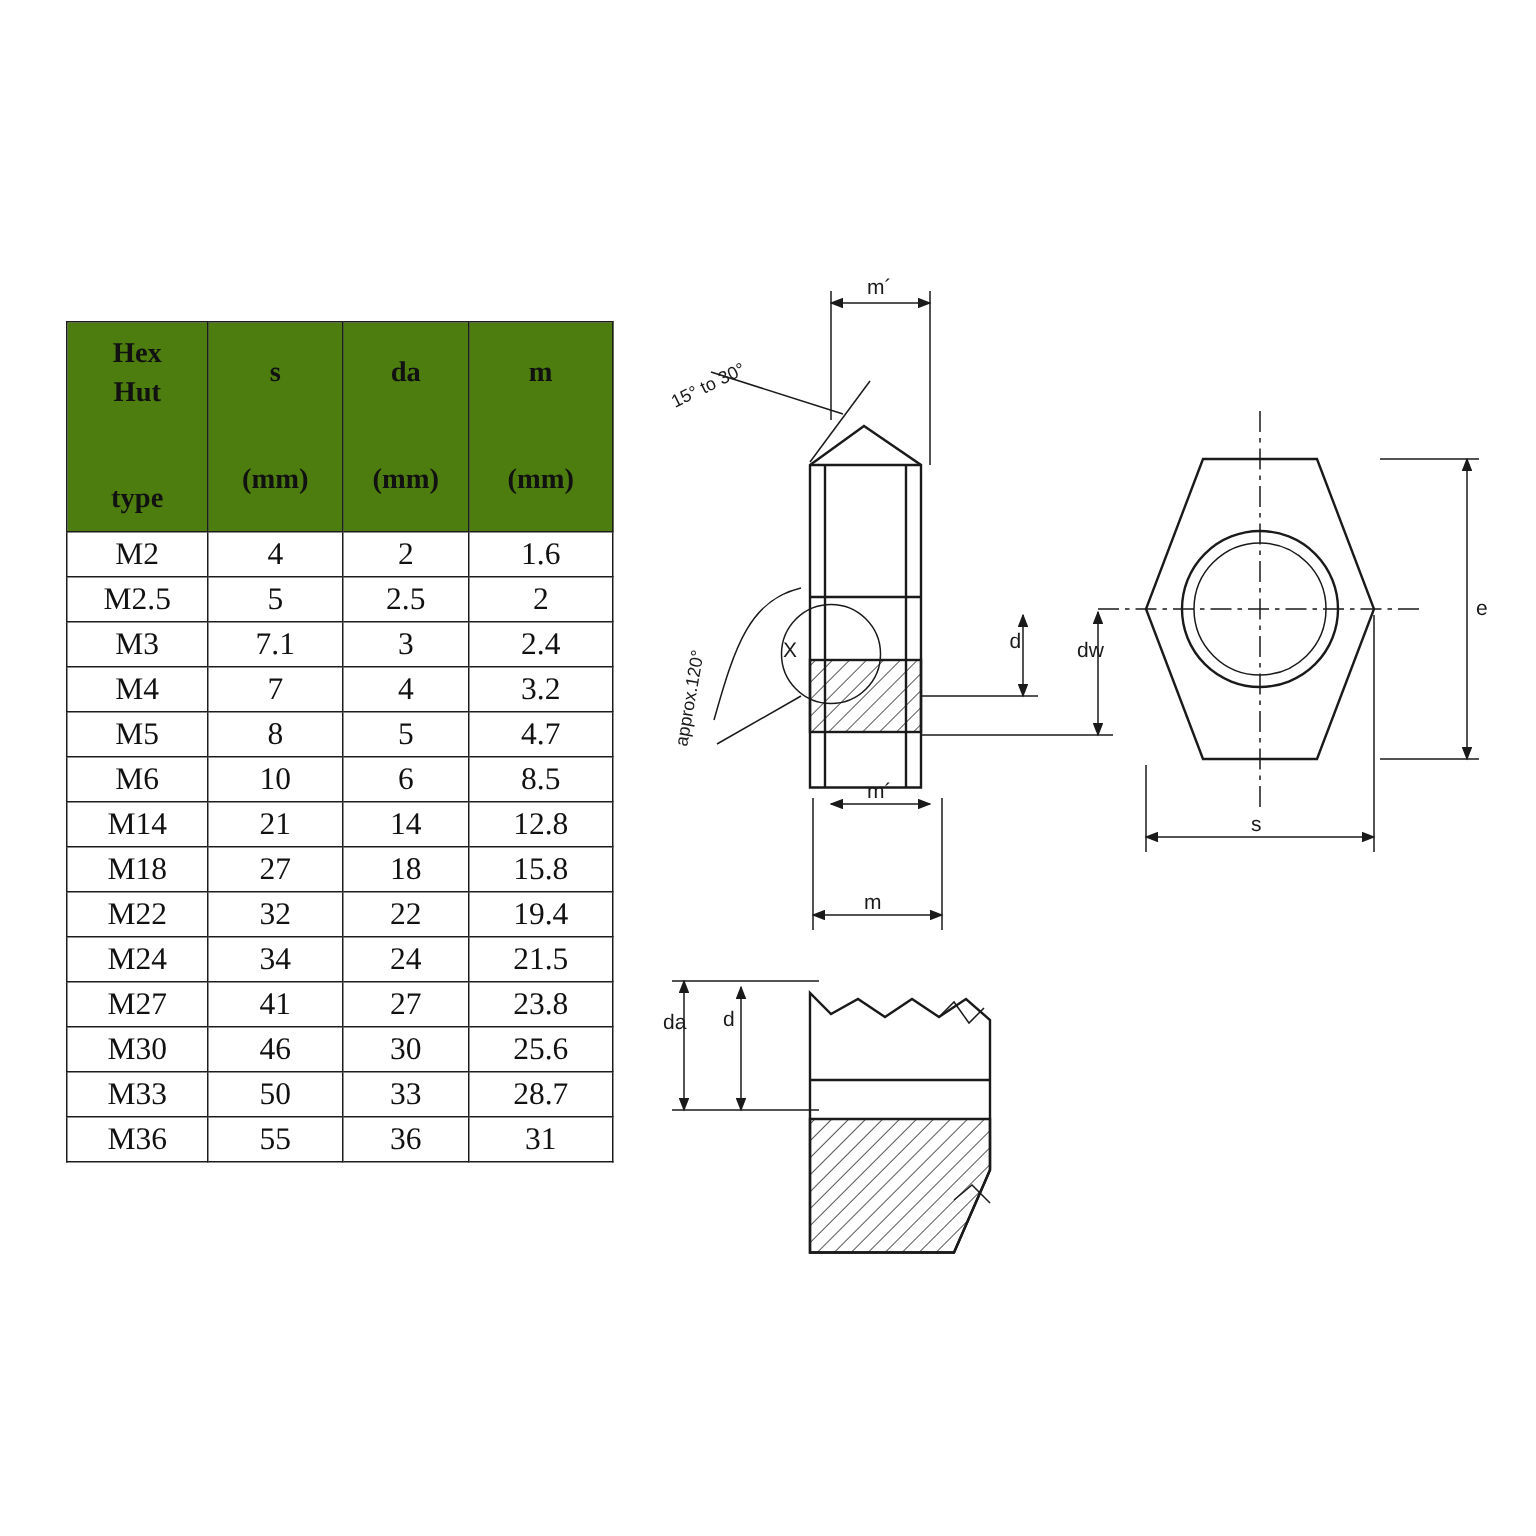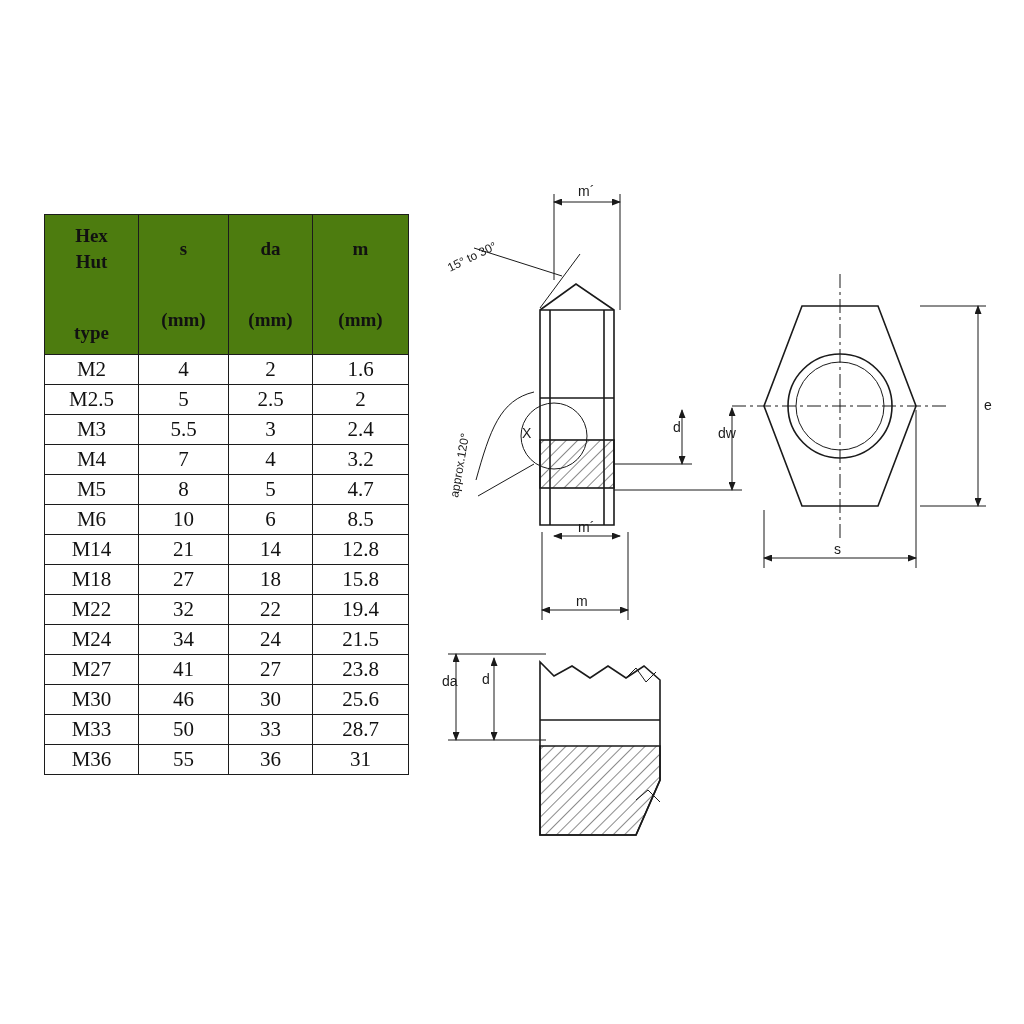--- a/index.html
+++ b/index.html
@@ -133,21 +133,21 @@
             <td>1.6</td>
           </tr>
           <tr>
             <td>M2.5</td>
             <td>5</td>
             <td>2.5</td>
             <td>2</td>
           </tr>
           <tr>
             <td>M3</td>
-            <td>5.5</td>
+            <td>7.1</td>
             <td>3</td>
             <td>2.4</td>
           </tr>
           <tr>
             <td>M4</td>
             <td>7</td>
             <td>4</td>
             <td>3.2</td>
           </tr>
           <tr>

